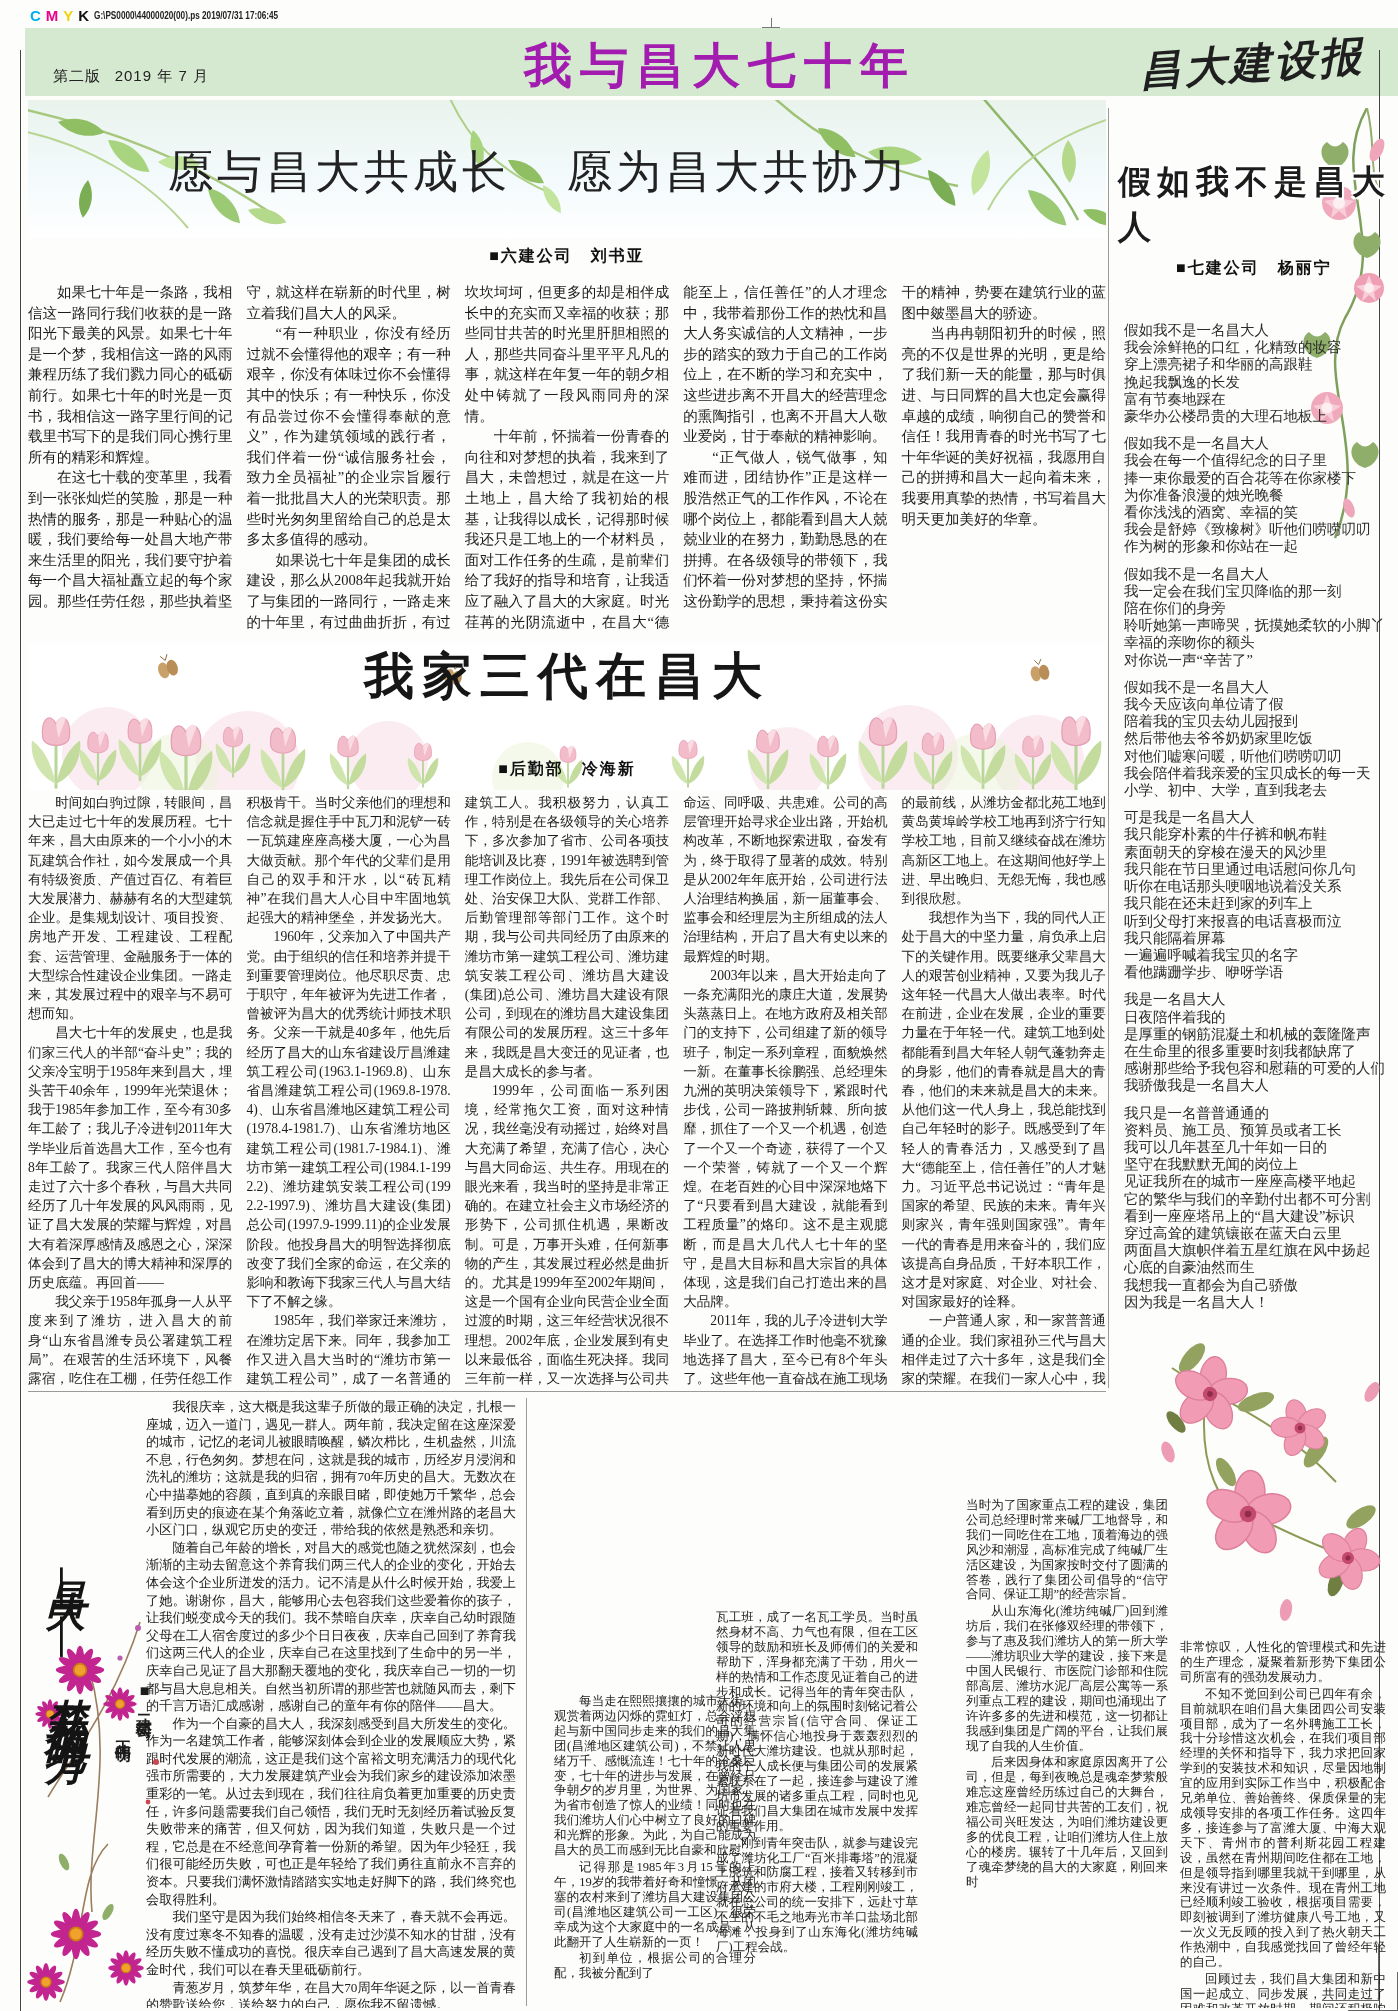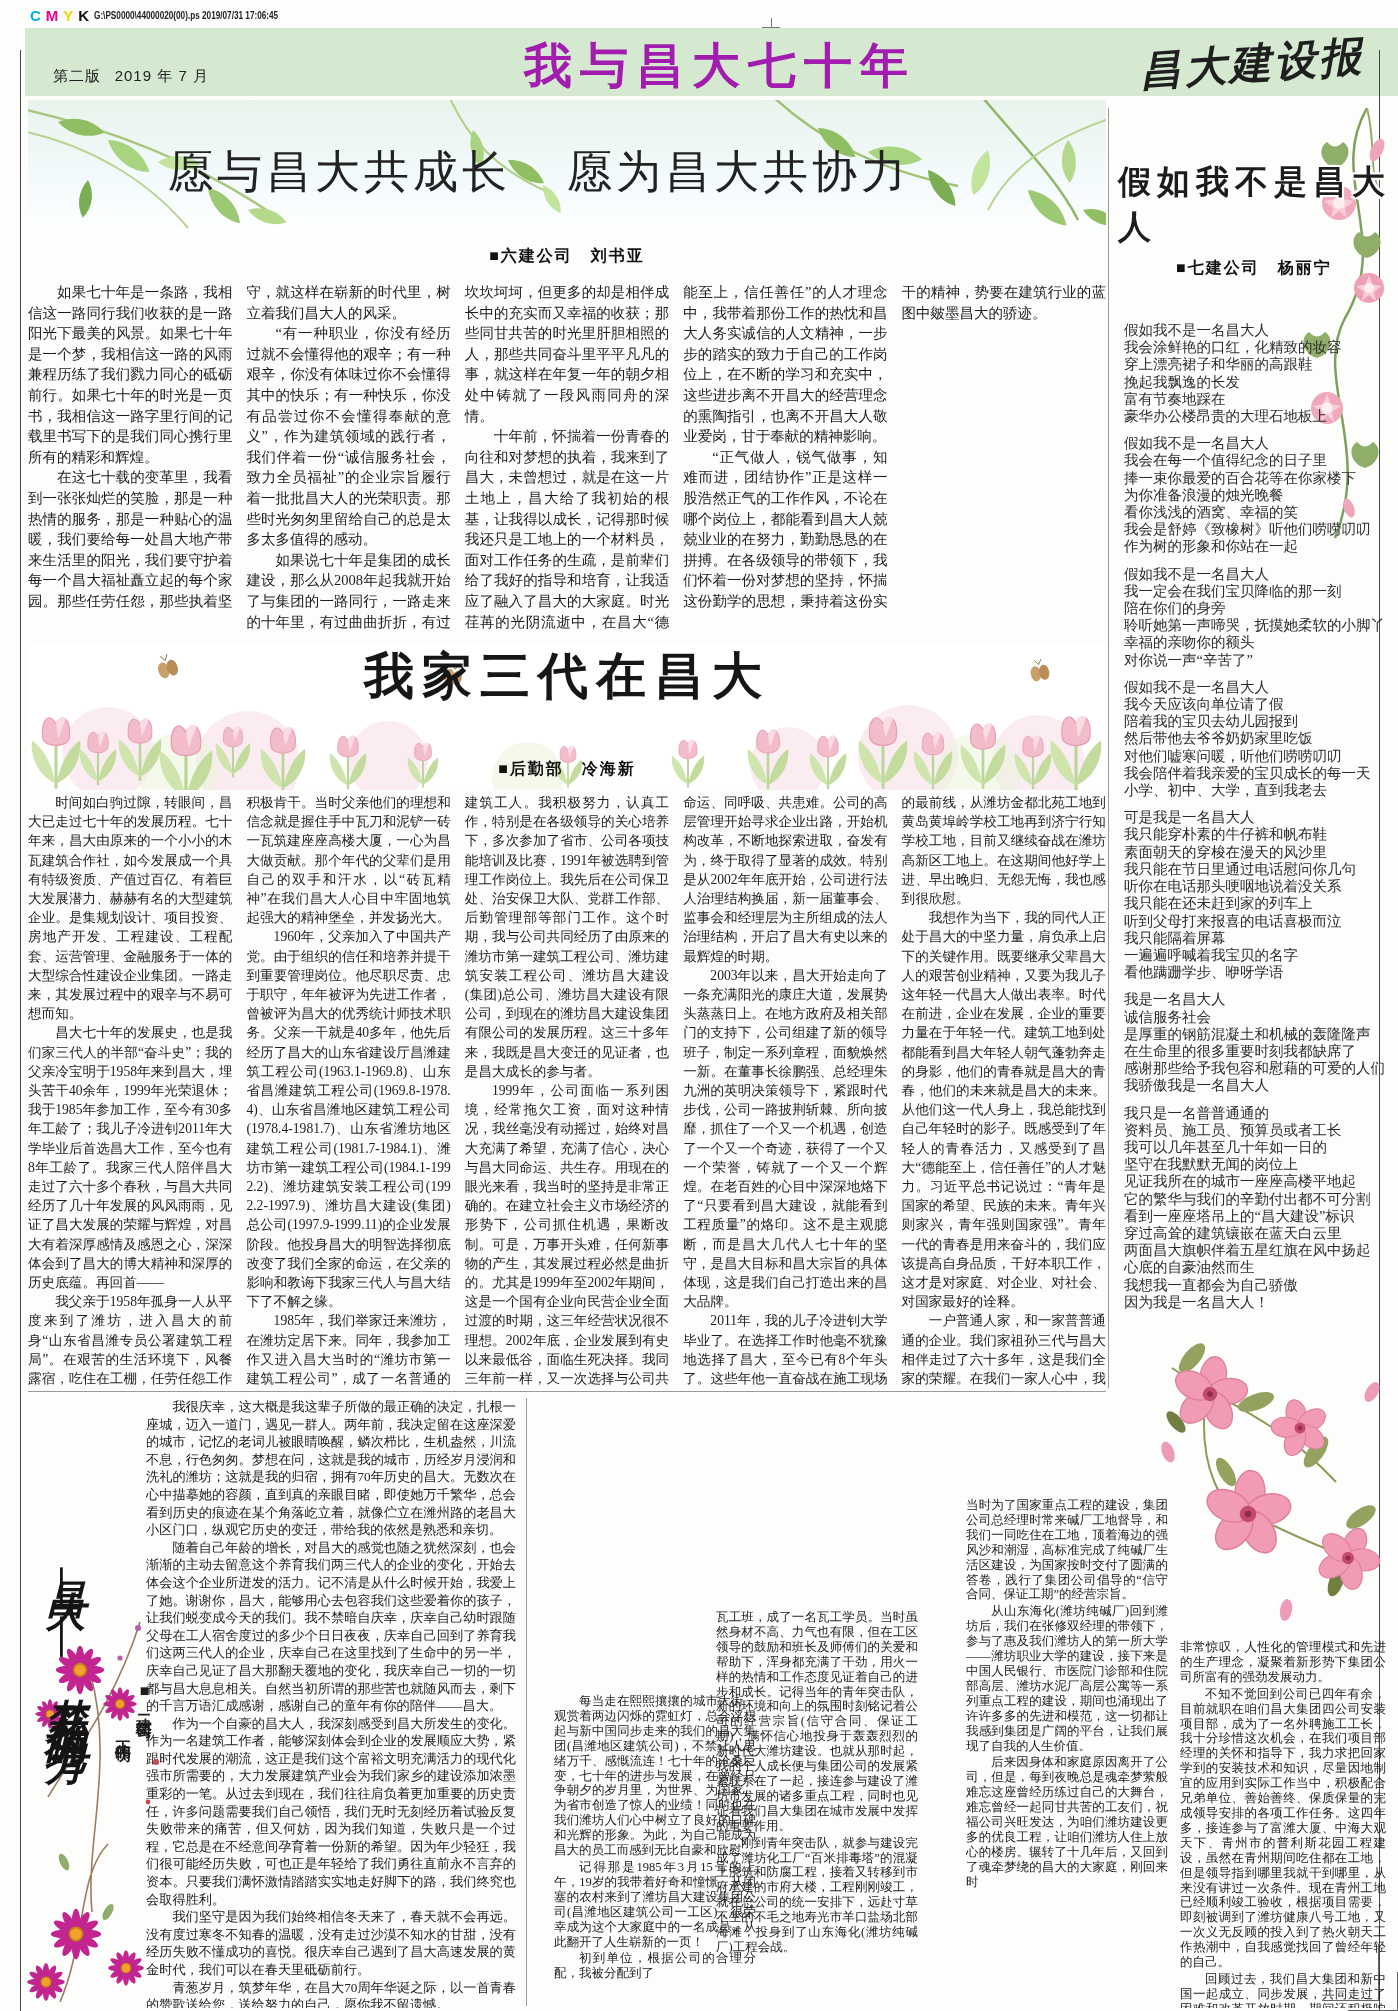--- a/index.html
+++ b/index.html
@@ -150,20 +150,21 @@
   <div class="a1-byline byline">
     <span>■</span><span class="unit">六建公司</span><span>刘书亚</span>
   </div>
   <div class="a1-body body-text">
       <p>如果七十年是一条路，我相信这一路同行我们收获的是一路阳光下最美的风景。如果七十年是一个梦，我相信这一路的风雨兼程历练了我们戮力同心的砥砺前行。如果七十年的时光是一页书，我相信这一路字里行间的记载里书写下的是我们同心携行里所有的精彩和辉煌。</p>
       <p>在这七十载的变革里，我看到一张张灿烂的笑脸，那是一种热情的服务，那是一种贴心的温暖，我们要给每一处昌大地产带来生活里的阳光，我们要守护着每一个昌大福祉矗立起的每个家园。那些任劳任怨，那些执着坚守，就这样在崭新的时代里，树立着我们昌大人的风采。</p>
       <p>“有一种职业，你没有经历过就不会懂得他的艰辛；有一种艰辛，你没有体味过你不会懂得其中的快乐；有一种快乐，你没有品尝过你不会懂得奉献的意义”，作为建筑领域的践行者，我们伴着一份“诚信服务社会，致力全员福祉”的企业宗旨履行着一批批昌大人的光荣职责。那些时光匆匆里留给自己的总是太多太多值得的感动。</p>
       <p>如果说七十年是集团的成长建设，那么从2008年起我就开始了与集团的一路同行，一路走来的十年里，有过曲曲折折，有过坎坎坷坷，但更多的却是相伴成长中的充实而又幸福的收获；那些同甘共苦的时光里肝胆相照的人，那些共同奋斗里平平凡凡的事，就这样在年复一年的朝夕相处中铸就了一段风雨同舟的深情。</p>
       <p>十年前，怀揣着一份青春的向往和对梦想的执着，我来到了昌大，未曾想过，就是在这一片土地上，昌大给了我初始的根基，让我得以成长，记得那时候我还只是工地上的一个材料员，面对工作任务的生疏，是前辈们给了我好的指导和培育，让我适应了融入了昌大的大家庭。时光荏苒的光阴流逝中，在昌大“德能至上，信任善任”的人才理念中，我带着那份工作的热忱和昌大人务实诚信的人文精神，一步步的踏实的致力于自己的工作岗位上，在不断的学习和充实中，这些进步离不开昌大的经营理念的熏陶指引，也离不开昌大人敬业爱岗，甘于奉献的精神影响。</p>
       <p>“正气做人，锐气做事，知难而进，团结协作”正是这样一股浩然正气的工作作风，不论在哪个岗位上，都能看到昌大人兢兢业业的在努力，勤勤恳恳的在拼搏。在各级领导的带领下，我们怀着一份对梦想的坚持，怀揣这份勤学的思想，秉持着这份实干的精神，势要在建筑行业的蓝图中皴墨昌大的骄迹。</p>
+      <p>当冉冉朝阳初升的时候，照亮的不仅是世界的光明，更是给了我们新一天的能量，那与时俱进、与日同辉的昌大也定会赢得卓越的成绩，响彻自己的赞誉和信任！我用青春的时光书写了七十年华诞的美好祝福，我愿用自己的拼搏和昌大一起向着未来，我要用真挚的热情，书写着昌大明天更加美好的华章。</p>
     </div>
 
   <div class="rule rail-rule"></div>
   <div class="rail">
     <div class="glory-art">
       <svg width="175" height="470" viewBox="0 0 175 470">
         <path d="M150 0 C110 70 175 130 128 210 C96 270 155 340 118 430" stroke="#7fa05c" stroke-width="2.5" fill="none"></path>
         <path d="M150 0 C160 40 150 60 165 90" stroke="#93ad6b" stroke-width="2" fill="none"></path>
         <g fill="#8fae6a">
           <path d="M118 60 C104 56 100 40 110 34 C116 40 120 40 126 34 C136 40 132 56 118 60 Z"></path>
@@ -238,21 +239,21 @@
           <div class="poem-line">我只能在节日里通过电话慰问你几句</div>
           <div class="poem-line">听你在电话那头哽咽地说着没关系</div>
           <div class="poem-line">我只能在还未赶到家的列车上</div>
           <div class="poem-line">听到父母打来报喜的电话喜极而泣</div>
           <div class="poem-line">我只能隔着屏幕</div>
           <div class="poem-line">一遍遍呼喊着我宝贝的名字</div>
           <div class="poem-line">看他蹒跚学步、咿呀学语</div>
         </div>
         <div class="stanza">
           <div class="poem-line">我是一名昌大人</div>
-          <div class="poem-line">诚信服务社会</div>
+          <div class="poem-line">日夜陪伴着我的</div>
           <div class="poem-line">是厚重的钢筋混凝土和机械的轰隆隆声</div>
           <div class="poem-line">在生命里的很多重要时刻我都缺席了</div>
           <div class="poem-line">感谢那些给予我包容和慰藉的可爱的人们</div>
           <div class="poem-line">我骄傲我是一名昌大人</div>
         </div>
         <div class="stanza">
           <div class="poem-line">我只是一名普普通通的</div>
           <div class="poem-line">资料员、施工员、预算员或者工长</div>
           <div class="poem-line">我可以几年甚至几十年如一日的</div>
           <div class="poem-line">坚守在我默默无闻的岗位上</div>

